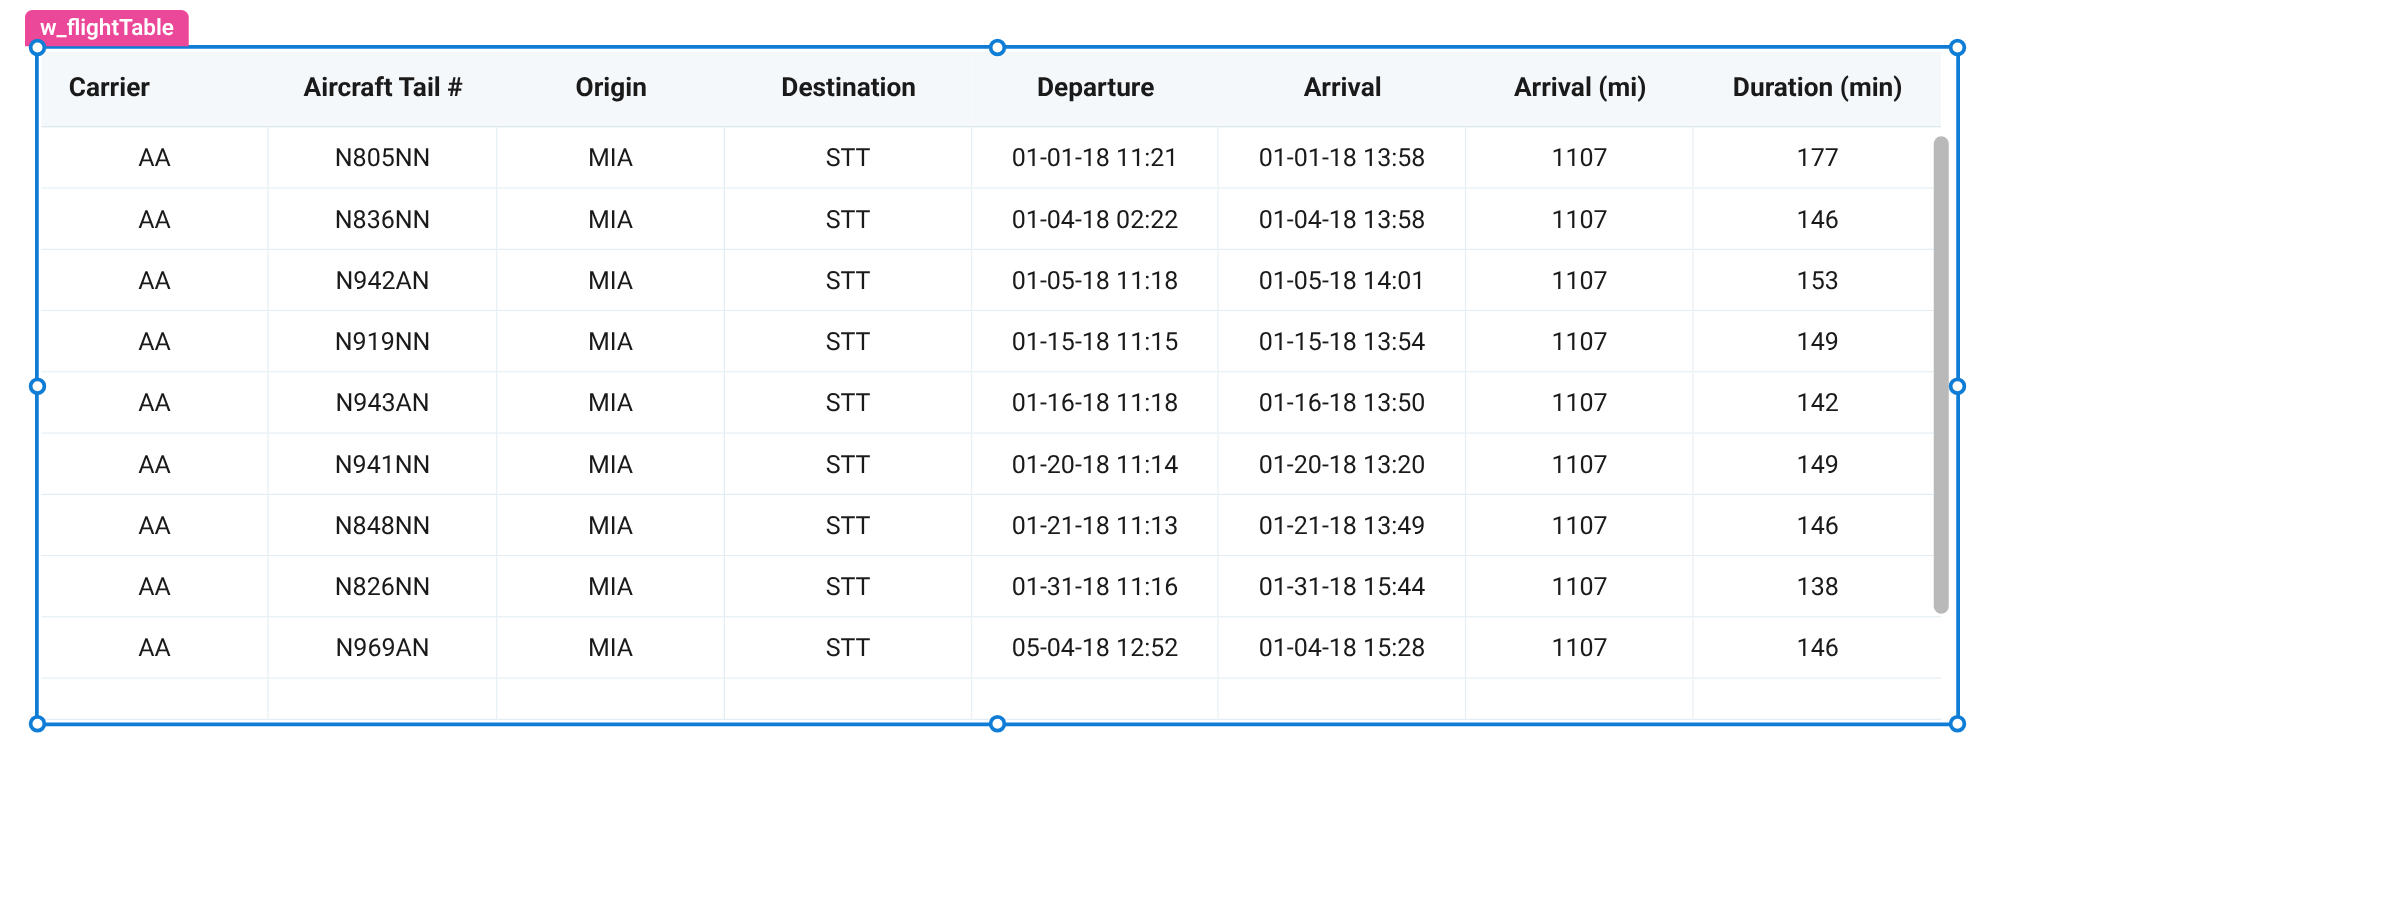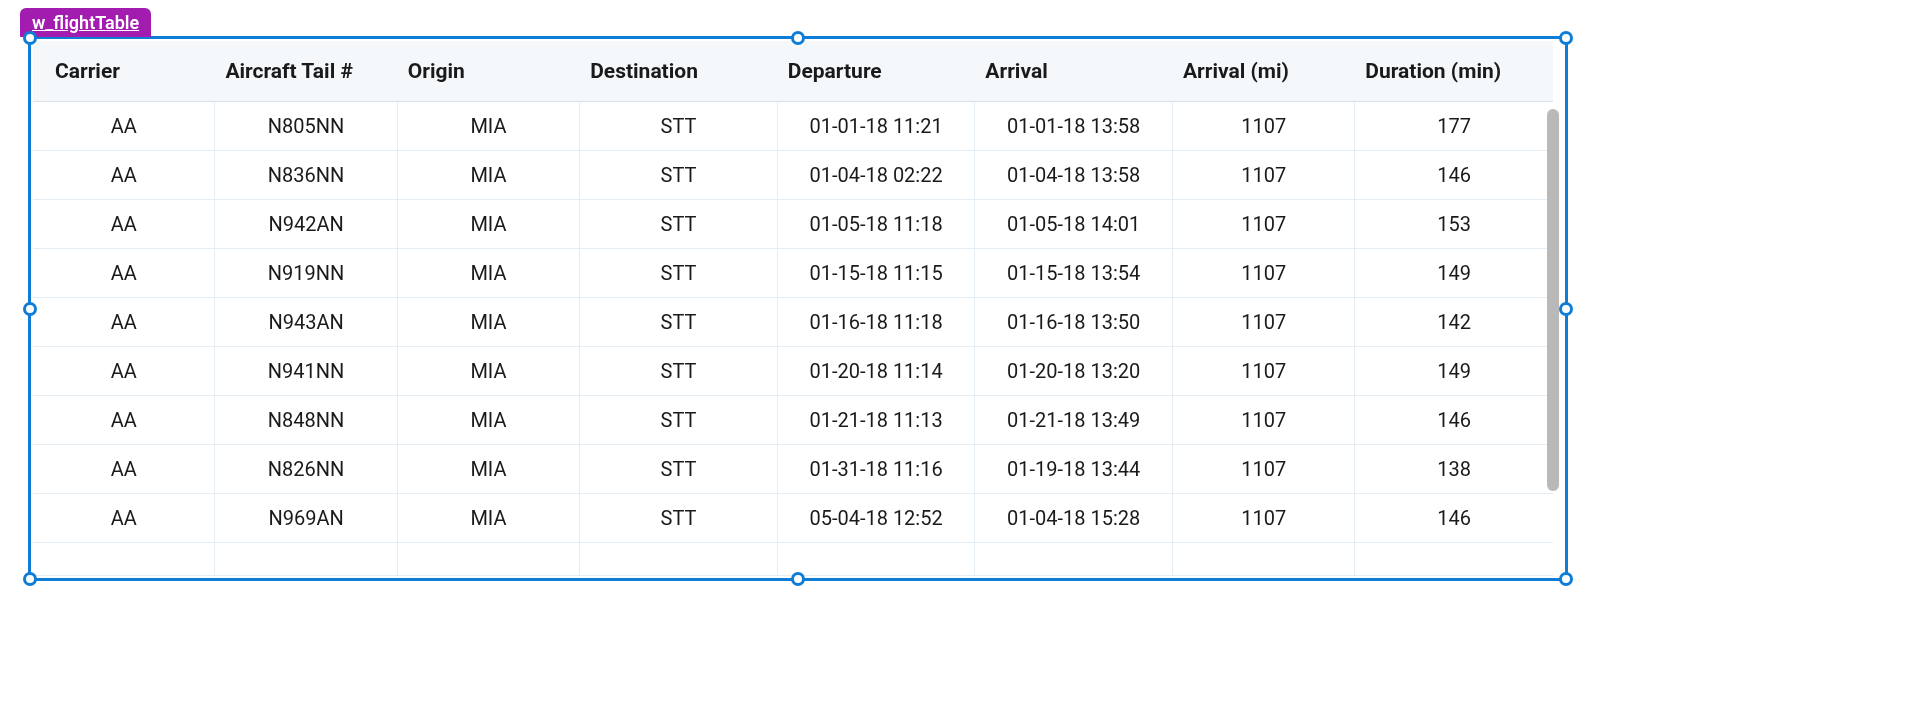--- a/index.html
+++ b/index.html
@@ -12,28 +12,27 @@
   .widget-wrapper {
     position: relative;
     margin-top: 16px;
     margin-left: 8px;
     width: 1540px;
   }
   .widget-tag {
     position: absolute;
     top: -28px;
     left: -8px;
-    background: #a21caf;
+    background: #ec4899;
     color: #ffffff;
     font-size: 18px;
     font-weight: 600;
     padding: 4px 12px;
     border-radius: 6px 6px 0 0;
     z-index: 10;
-    text-decoration: underline;
   }
   .selection-box {
     position: relative;
     border: 3px solid #0f7dd6;
     border-radius: 4px;
     background: #ffffff;
   }
   .handle {
     position: absolute;
     width: 14px;
@@ -61,21 +60,21 @@
     border-collapse: separate;
     border-spacing: 0;
     table-layout: fixed;
   }
   thead th {
     background: #f5f8fa;
     color: #1a1a1a;
     font-weight: 700;
     font-size: 21px;
     padding: 18px 10px;
-    text-align: left;
+    text-align: center;
     border-bottom: 1px solid #d6e2ec;
   }
   thead th:first-child { text-align: left; padding-left: 22px; }
   tbody td {
     font-size: 20px;
     color: #1a1a1a;
     padding: 12px 10px;
     text-align: center;
     border-bottom: 1px solid #e4edf4;
     border-right: 1px solid #e4edf4;
@@ -223,21 +222,21 @@
                 <td>01-21-18 13:49</td>
                 <td>1107</td>
                 <td>146</td>
               </tr>
               <tr>
                 <td>AA</td>
                 <td>N826NN</td>
                 <td>MIA</td>
                 <td>STT</td>
                 <td>01-31-18 11:16</td>
-                <td>01-19-18 13:44</td>
+                <td>01-31-18 15:44</td>
                 <td>1107</td>
                 <td>138</td>
               </tr>
               <tr>
                 <td>AA</td>
                 <td>N969AN</td>
                 <td>MIA</td>
                 <td>STT</td>
                 <td>05-04-18 12:52</td>
                 <td>01-04-18 15:28</td>

